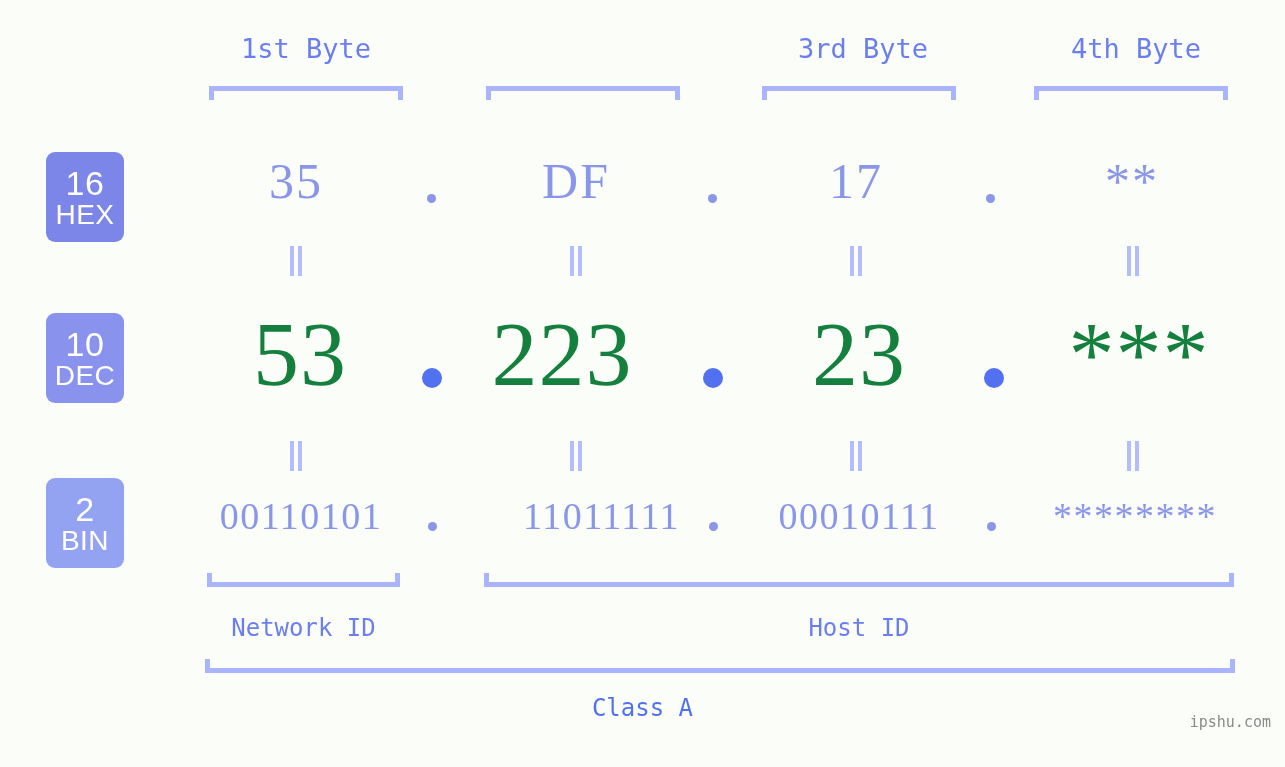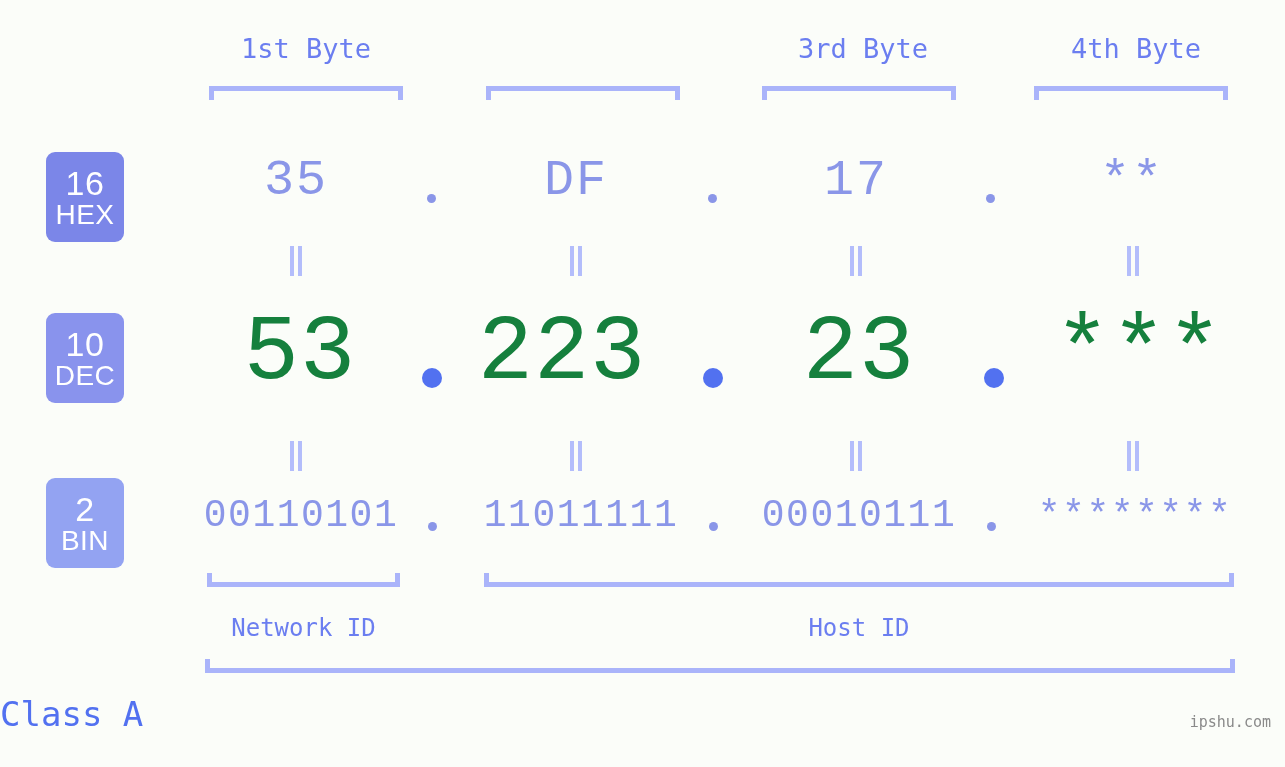--- a/index.html
+++ b/index.html
@@ -82,21 +82,21 @@
   }
   #badge-hex { top: 152px; height: 90px; background: #7b86e8; }
   #badge-dec { top: 313px; height: 90px; background: #8993ed; }
   #badge-bin { top: 478px; height: 90px; background: #93a3f2; }
 
   
   .val {
     position: absolute;
     text-align: center;
     white-space: nowrap;
-    font-family: Liberation Mono, monospace;
+    font-family: Liberation Serif, serif;
   }
   .row-hex .val {
     font-size: 50px;
     color: #8a96e8;
     top: 150px;
     line-height: 62px;
     letter-spacing: 2px;
   }
   .row-dec .val {
     font-size: 92px;
@@ -146,23 +146,23 @@
     position: absolute;
     font-family: "DejaVu Sans Mono", monospace;
     font-size: 24px;
     color: #6b7ef0;
     text-align: center;
     white-space: nowrap;
   }
   #class-label {
     position: absolute;
     font-family: "DejaVu Sans Mono", monospace;
-    font-size: 34px;
+    font-size: 24px;
     color: #5271f0;
-    text-align: left;
+    text-align: center;
     white-space: nowrap;
     top: 694px;
     left: 0;
     width: 1285px;
   }
   #watermark {
     position: absolute;
     right: 14px;
     top: 713px;
     font-family: "DejaVu Sans Mono", monospace;
@@ -248,21 +248,21 @@
       <i></i>
   </div>
   <div class="eqbars" style="left:1125px; top:441px;">
     <i></i>
       <i></i>
   </div>
 
   <div class="row-bin">
     <div class="val" style="left:202px; width:198px;">00110101</div>
     <div class="sep sep-bin" style="left:428px;"></div>
-    <div class="val" style="left:482px; width:198px;">11011111</div>
+    <div class="val" style="left:482px; width:198px;text-align:right;">11011111</div>
     <div class="sep sep-bin" style="left:709px;"></div>
     <div class="val" style="left:760px; width:198px;">00010111</div>
     <div class="sep sep-bin" style="left:987px;"></div>
     <div class="val" style="left:1036px; width:198px;">********</div>
   </div>
 
   <div class="bracket-up" style="left:207px; top:573px; width:193px;"></div>
   <div class="bracket-up" style="left:484px; top:573px; width:750px;"></div>
 
   <div class="sect-label" style="left:207px; top:614px; width:193px;">Network ID</div>

